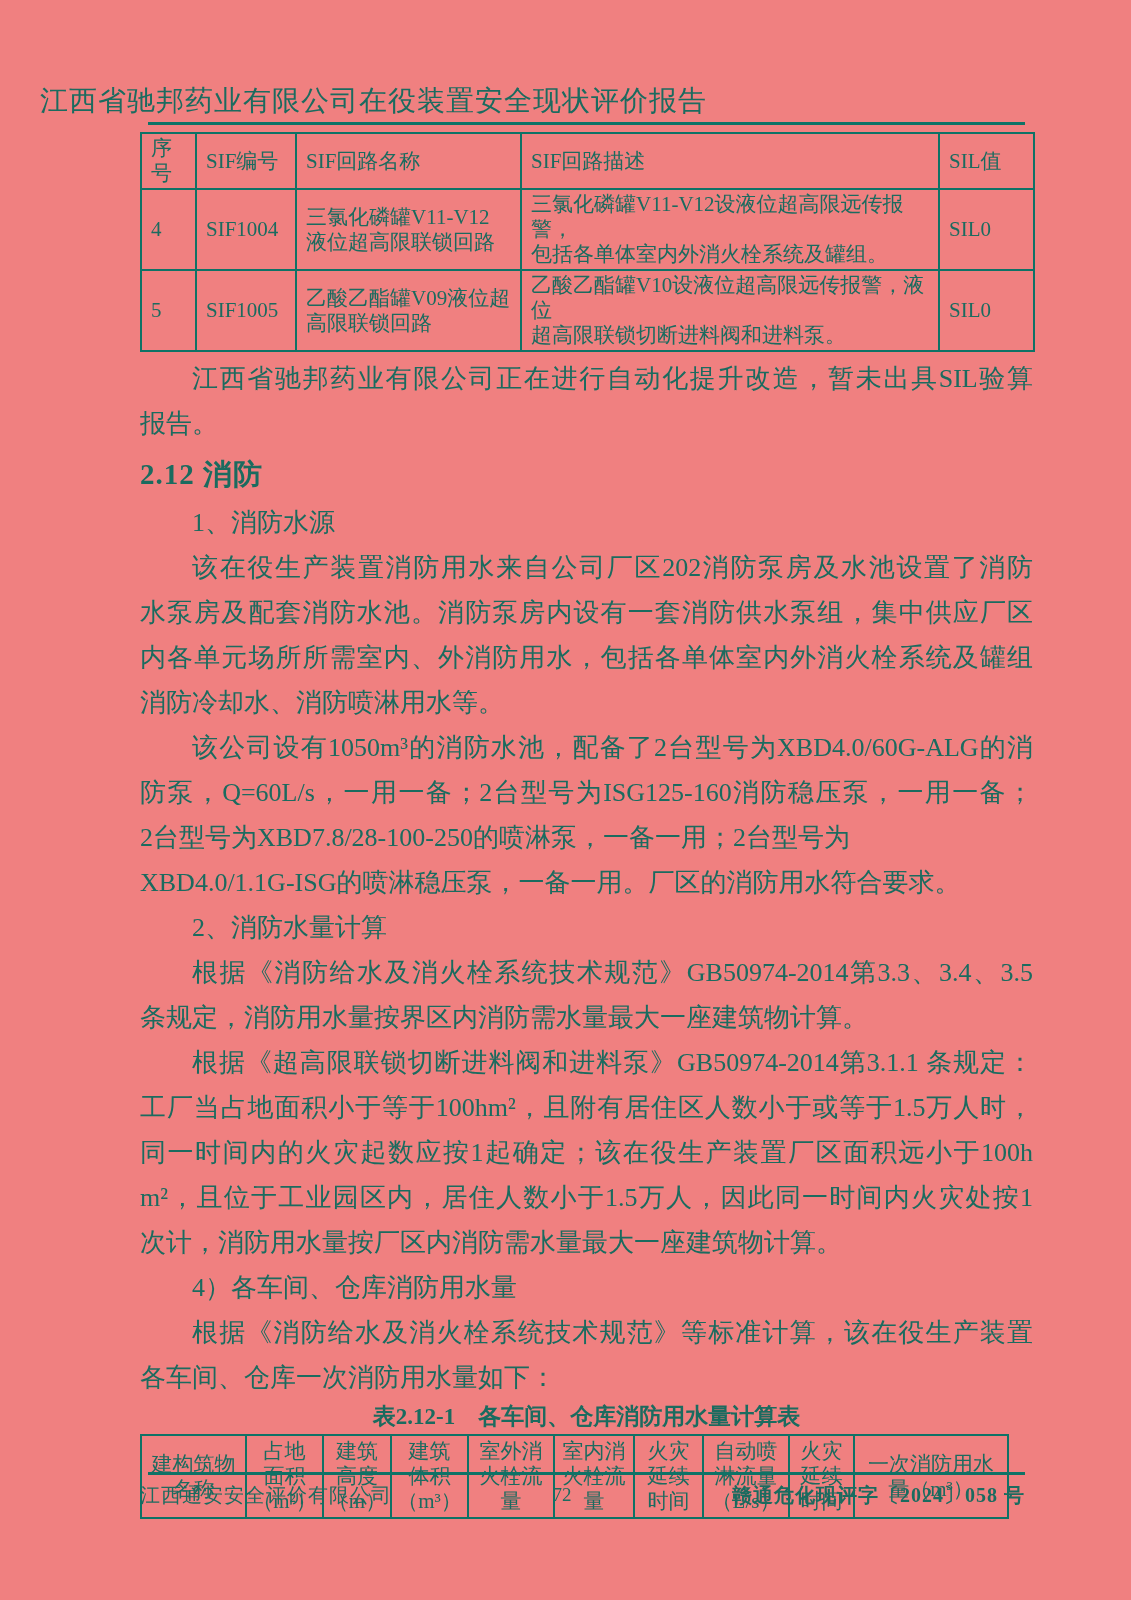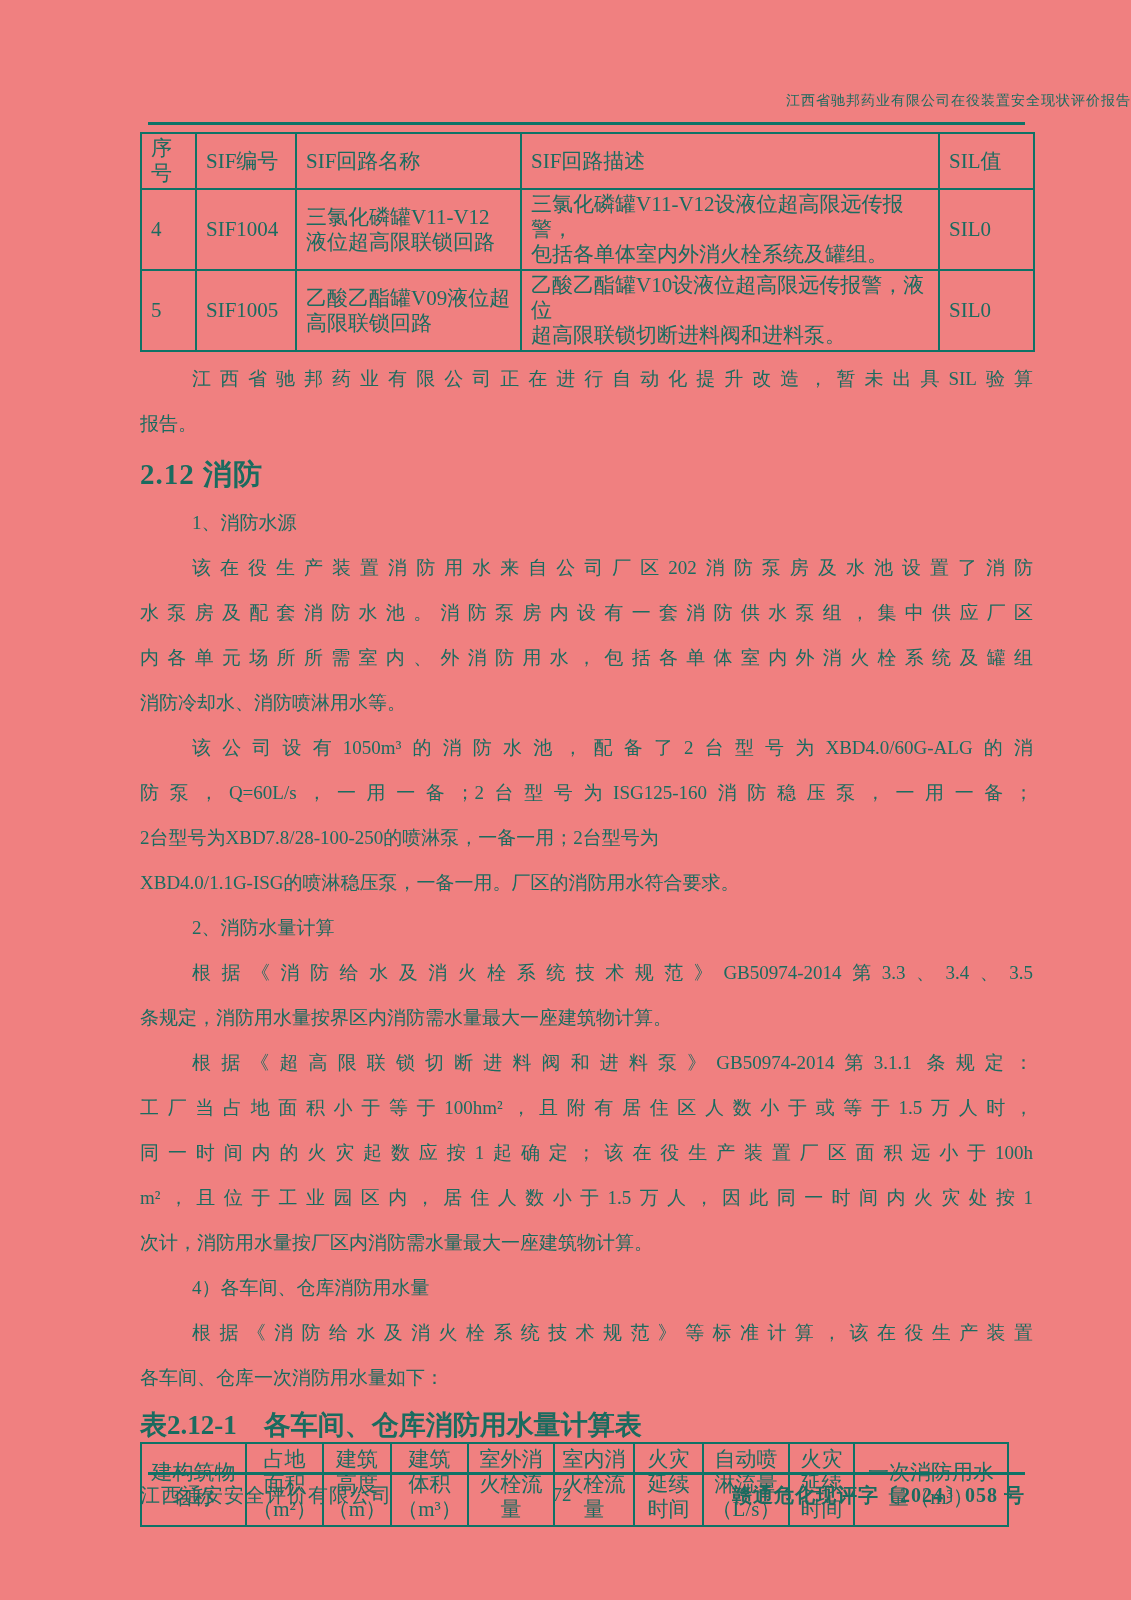--- a/index.html
+++ b/index.html
@@ -8,23 +8,24 @@
     width:1131px;height:1600px;
     background:#F08080;
     color:#1B6B5F;
     font-family:"Liberation Serif","DejaVu Serif",serif;
     overflow:hidden;
   }
   
   .header-title{
     padding-top:86px;
     height:30px;line-height:30px;
-    text-align:right;
-    font-size:14px;
+    text-align:left;
+    font-size:28px;
     letter-spacing:1px;
+    padding-left:40px;
   }
   .head-rule{
     margin:6px 106px 0 148px;
     border-top:3px solid #0F7266;
     height:0;
   }
   
   .content{margin-left:140px;width:893px;}
   
   table{border-collapse:collapse;table-layout:fixed;}
@@ -34,38 +35,38 @@
     font-weight:normal;
     font-size:21px;line-height:25px;
     text-align:left;vertical-align:middle;
     padding:2px 6px 2px 9px;
     white-space:pre-line;
     overflow:hidden;
   }
   .sif-table tr{height:54px;}
   
   .bl{
-    font-size:19px;
+    font-size:26px;
     height:45px;line-height:45px;
     white-space:nowrap;
     overflow:visible;
   }
   .j{text-align:justify;text-align-last:justify;white-space:normal;}
   .ind{text-indent:52px;}
   .h2{
     font-size:29px;font-weight:bold;
     height:52px;line-height:52px;
     margin-top:2px;
     letter-spacing:1px;
   }
   .caption{
-    margin-top:10px;
+    margin-top:2px;
     height:30px;line-height:30px;
-    text-align:left;
-    font-size:27px;font-weight:bold;
+    text-align:center;
+    font-size:23px;font-weight:bold;
   }
   
   .fire-table{width:867px;margin-top:2px;}
   .fire-table th{
     border:2px solid #0F7266;
     font-weight:normal;
     font-size:21px;line-height:25px;
     text-align:center;vertical-align:middle;
     padding:3px 1px;
     white-space:pre-line;

